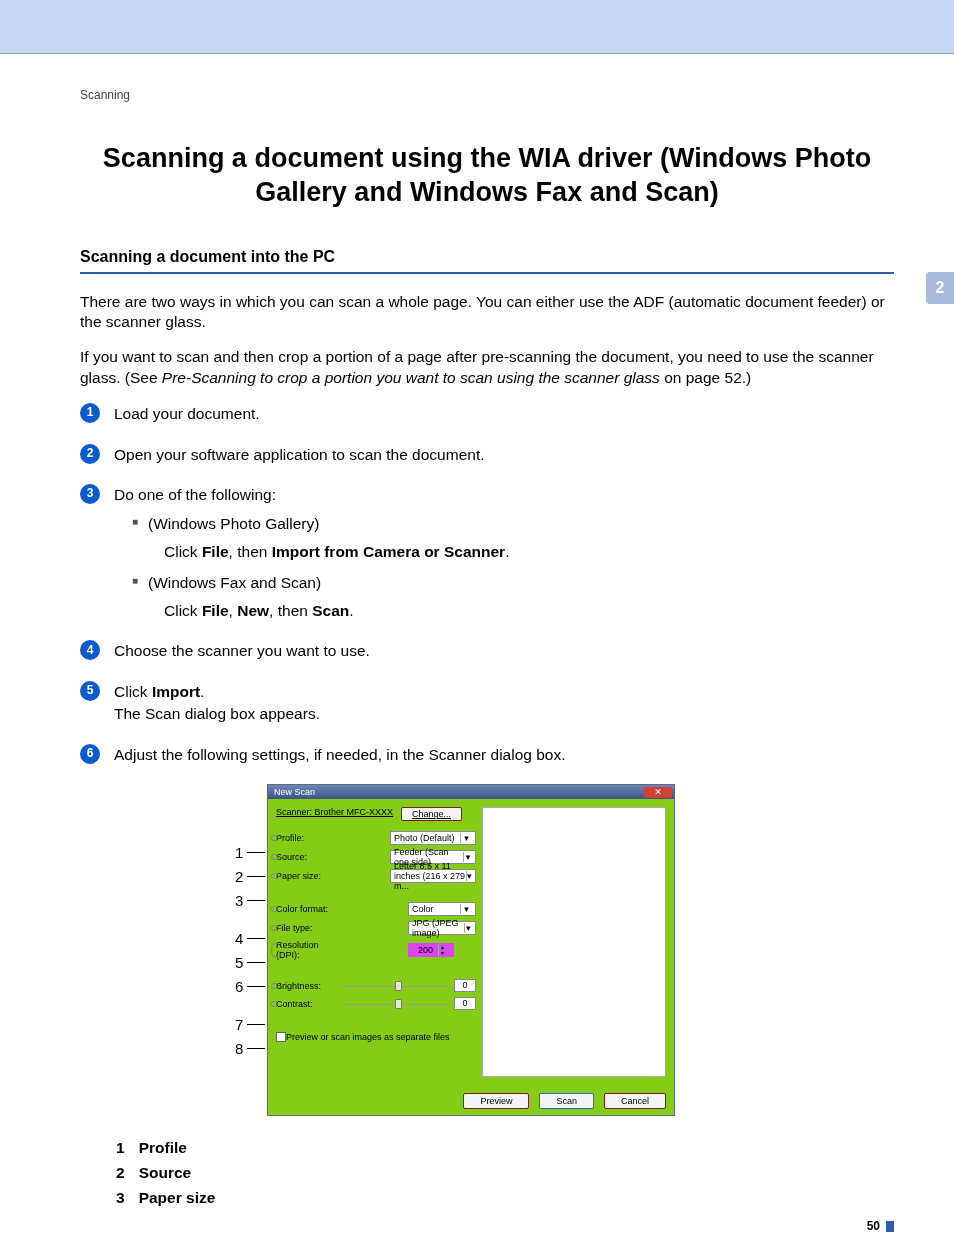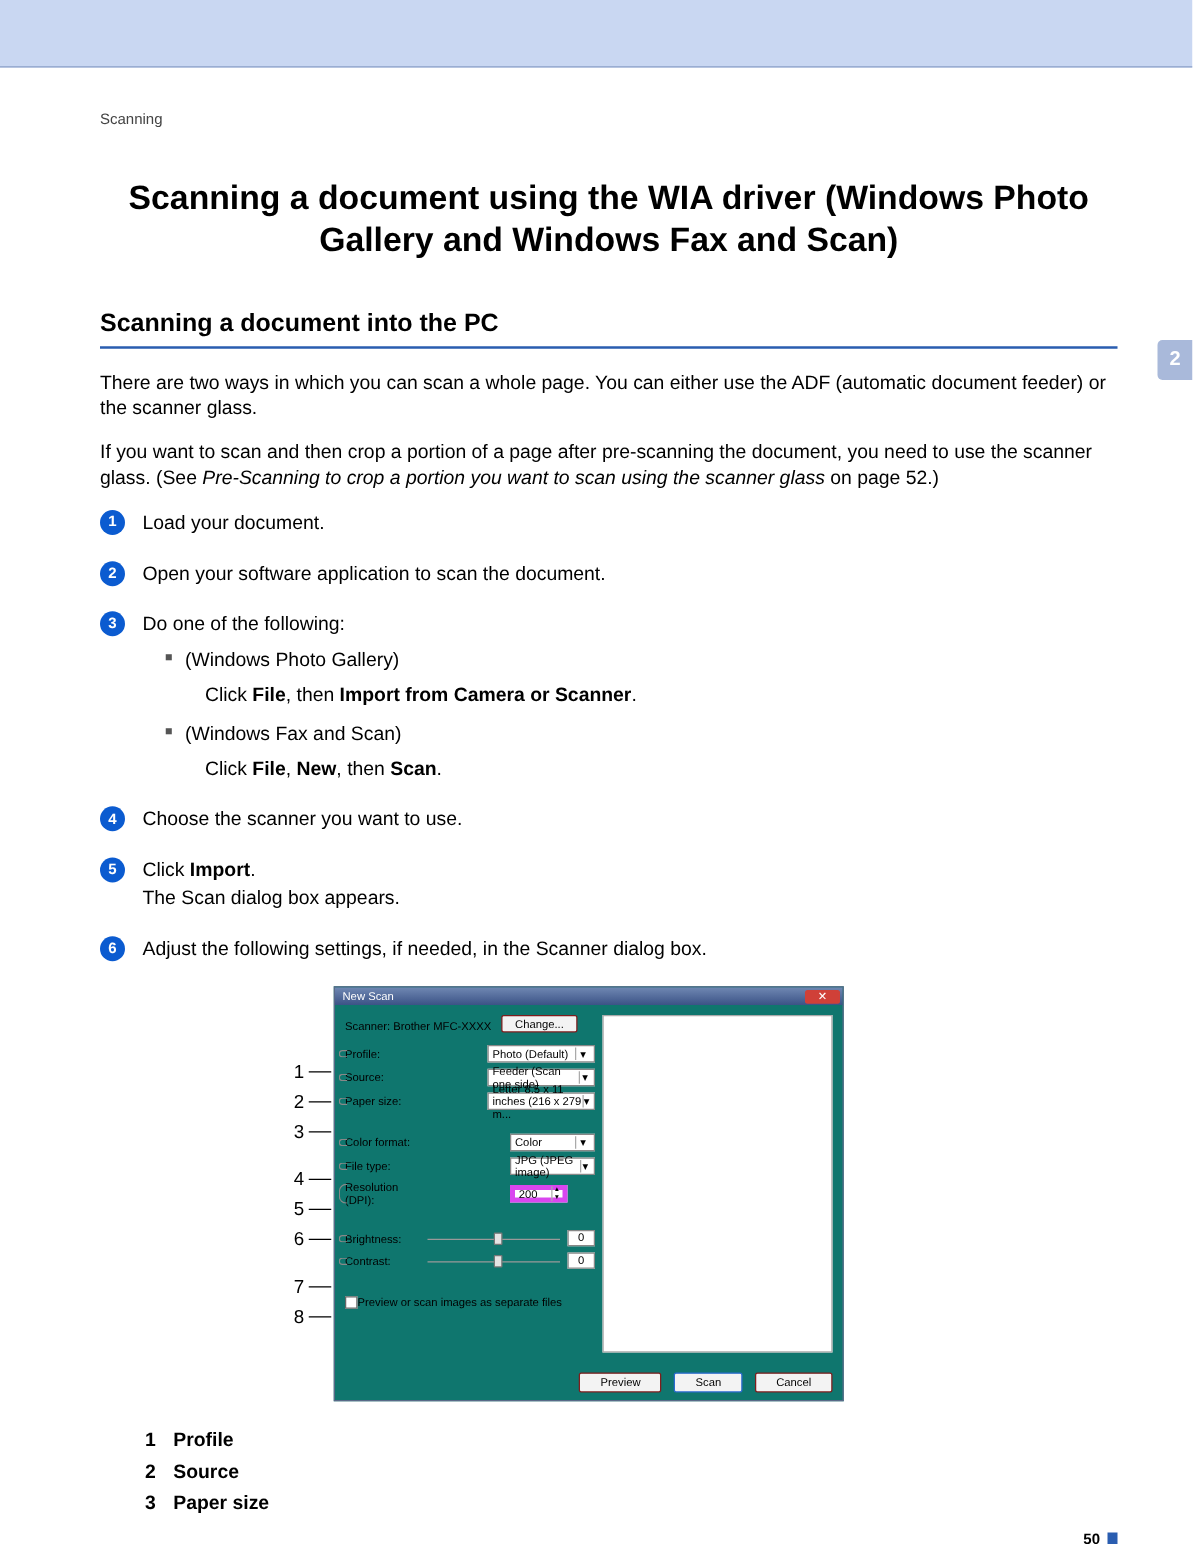--- a/index.html
+++ b/index.html
@@ -25,21 +25,21 @@
     margin-bottom: 40px;
   }
   h1 {
     font-size: 27px;
     font-weight: bold;
     margin: 0 0 38px 0;
     line-height: 1.25;
     text-align: center;
   }
   h2 {
-    font-size: 20px;
+    font-size: 16px;
     font-weight: bold;
     margin: 0 0 6px 0;
   }
   .h2-rule {
     border: none;
     border-top: 2px solid #2a5db0;
     margin: 0 0 18px 0;
   }
   .side-tab {
     position: absolute;
@@ -130,21 +130,21 @@
     height: 17px;
   }
   .callout .line {
     width: 18px;
     border-top: 1px solid #000;
   }
   .callouts .gap { height: 14px; }
   .dialog {
     width: 408px;
     border: 1px solid #5a6a88;
-    background: #0f766e;
+    background: #84cc16;
     font-size: 10px;
   }
   .dlg-title {
     background: linear-gradient(#6f87b2, #3b5386);
     color: #fff;
     height: 14px;
     display: flex;
     align-items: center;
     justify-content: space-between;
     padding: 0 2px 0 6px;
@@ -166,24 +166,25 @@
   }
   .dlg-left { width: 200px; }
   .dlg-right {
     flex: 1;
     background: #fff;
     border: 1px solid #aaa;
     min-height: 270px;
   }
   .scanner-line {
     display: flex;
-    align-items: flex-end;
+    align-items: flex-start;
     gap: 8px;
     margin-bottom: 10px;
     font-size: 9px;
+    text-decoration: underline;
   }
   .btn {
     background: #f3f3f3;
     border: 1px solid #7f1d1d;
     border-radius: 2px;
     padding: 1px 10px;
     font-size: 9px;
   }
   .field {
     display: flex;
@@ -217,21 +218,21 @@
     justify-content: space-between;
   }
   .dd .ar {
     width: 12px;
     text-align: center;
     border-left: 1px solid #aaa;
   }
   .num {
     width: 46px;
     background:#fff;
-    border:4px solid #d946ef;
+    border:7px solid #d946ef;
     height:14px;
     font-size:9px;
     padding:0 3px;
     display:flex;align-items:center;justify-content:space-between;
   }
   .spin { display:flex;flex-direction:column;font-size:6px;line-height:6px;border-left:1px solid #aaa;padding-left:2px;}
   .slider-row {
     display:flex;align-items:center;margin-bottom:5px;
   }
   .slider {

